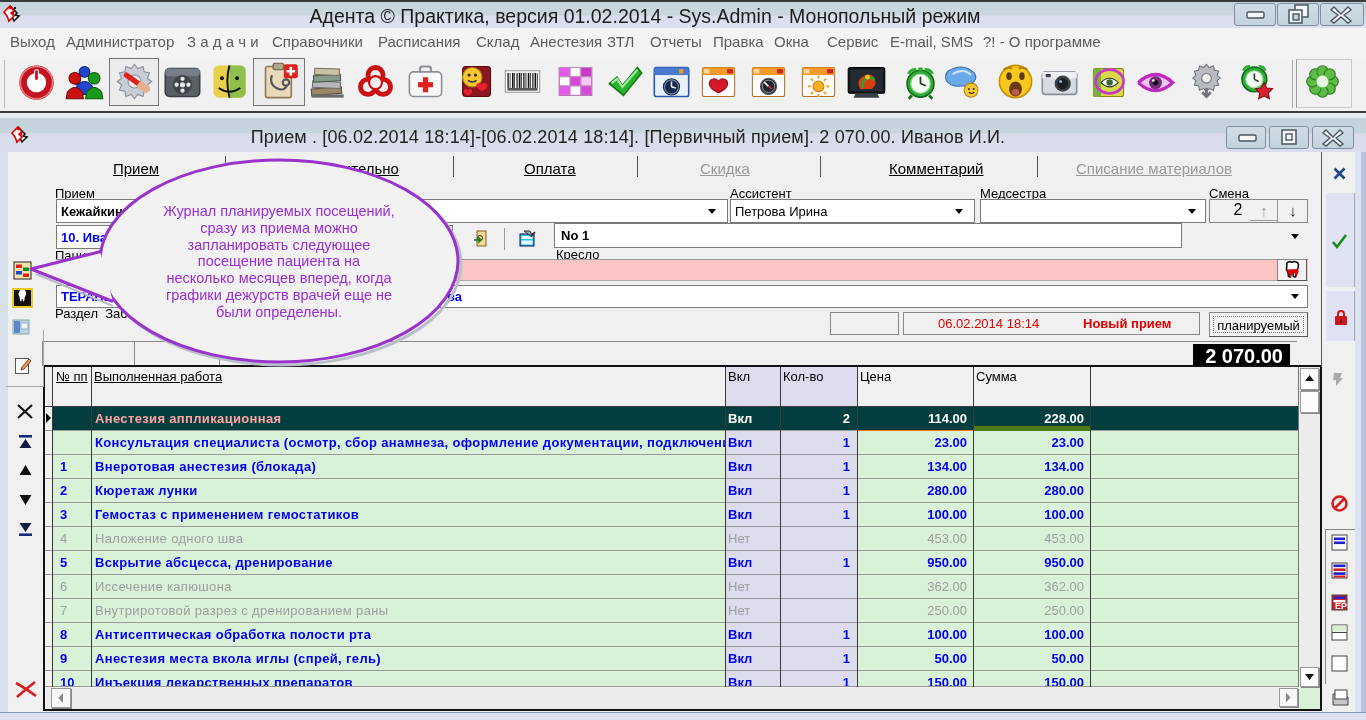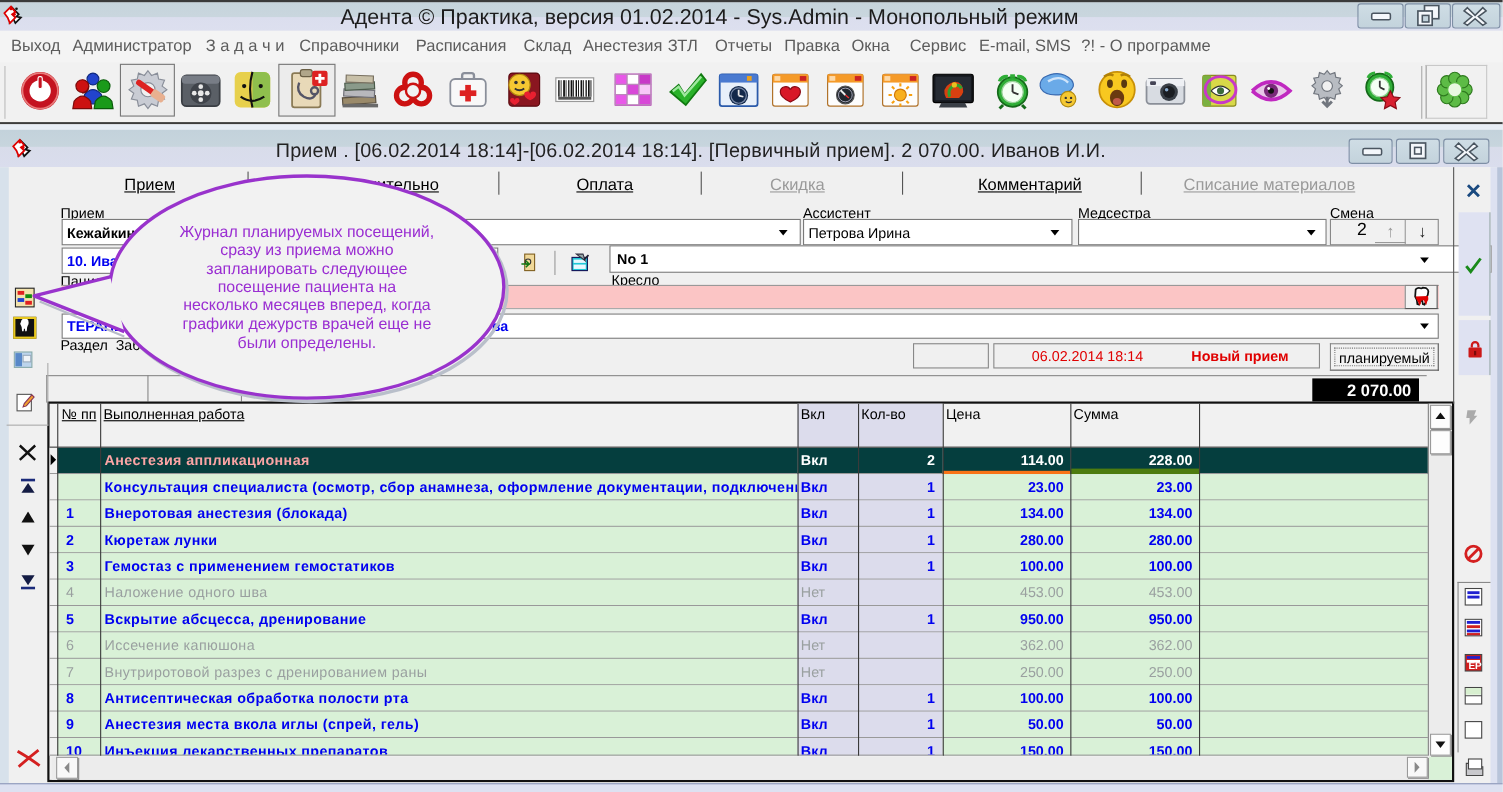--- a/index.html
+++ b/index.html
@@ -358,21 +358,21 @@
     <path d="M2 10 h6 M6 7 l3 3 -3 3" stroke="#117a11" fill="none" stroke-width="1.4"></path>
   </svg>
 <div class="ab" style="left:504px;top:228px;width:1px;height:22px;background:#999"></div>
 <svg class="ab" style="left:518px;top:230px" width="19" height="18" viewBox="0 0 19 18">
     <rect x="2" y="4" width="14" height="12" fill="#20c8d8" stroke="#115"></rect>
     <rect x="3.5" y="6" width="11" height="3" fill="#e8f8ff"></rect>
     <rect x="3.5" y="10.5" width="11" height="4" fill="#e8f8ff"></rect>
     <path d="M6 1 l8 6 -2-6 Z" fill="#9aa" stroke="#334"></path>
     <path d="M13 6 l4-4" stroke="#223" stroke-width="1.6"></path>
   </svg>
-<div class="combo" style="left:554px;top:223px;width:802px;height:25px">
+<div class="combo" style="left:554px;top:223px;width:628px;height:25px">
     <b style="position:absolute;left:6px;top:4px">No 1</b>
   </div>
 <div class="car" style="left:1291px;top:234px"></div>
 <div class="lbl" style="left:556px;top:247px">Кресло</div>
 <div class="lbl" style="left:55px;top:248px">Пациент</div>
 <div class="ab" style="left:56px;top:259px;width:1252px;height:22px;background:#fbc5c5;border-top:1px solid #999;border-bottom:1px solid #aaa"></div>
 <div class="ab" style="left:1277px;top:259px;width:30px;height:22px;background:#f2f2f2;border:1px solid #888;border-bottom-color:#555;border-right-color:#555"><svg width="28" height="20" viewBox="0 0 28 20">
       <path d="M9 3 q2-2 4.5-1 q1 .5 2-.5 l3 .5 q2 1 2 3 l-.5 3 -1 2 -.5 4 -1.5 3 -1.5-.5 -.5-3 h-2 l-1 3.5 -1.5-.5 -.5-4 -1.5-3 Z" fill="#fff" stroke="#111" stroke-width="1.6"></path>
       <path d="M8.7 9.5 l11.5-.5 .3 3 -1.2 2.5 -.8 3 -1.3-2.5 -.7-2 -2.5.5 -.5 3 -1.3 1 -1-3 -1.5-2.5 Z" fill="#e00000"></path>
     </svg></div>
@@ -386,36 +386,36 @@
 <div class="ab" style="left:903px;top:312px;width:297px;height:23px;background:#f0f0f0;border:1px solid #888"></div>
 <div class="lbl" style="left:938px;top:316px;color:#e00000">06.02.2014 18:14</div>
 <div class="lbl" style="left:1083px;top:316px;color:#e00000;font-weight:bold">Новый прием</div>
 <div class="ab" style="left:1209px;top:312px;width:99px;height:25px;background:#f2f2f2;border:1px solid #888;border-bottom-color:#555;border-right-color:#555">
     <div style="position:absolute;left:3px;top:3px;right:3px;bottom:3px;border:1px dotted #777;text-align:center;line-height:17px">планируемый</div>
   </div>
 <div class="ab" style="left:42px;top:341px;width:1255px;height:1px;background:#888"></div>
 <div class="ab" style="left:42px;top:341px;width:1px;height:25px;background:#888"></div>
 <div class="ab" style="left:134px;top:341px;width:1px;height:25px;background:#888"></div>
 <div class="ab" style="left:219px;top:341px;width:1px;height:25px;background:#888"></div>
-<div class="ab" style="left:1193px;top:344px;width:97px;height:24px;background:#000;color:#fff;font-weight:bold;font-size:15px;text-align:right;line-height:24px;padding-right:7px">2 070.00</div>
+<div class="ab" style="left:1193px;top:344px;width:97px;height:24px;background:#000;color:#fff;font-weight:bold;font-size:20px;text-align:right;line-height:24px;padding-right:7px">2 070.00</div>
 <div class="ab" style="left:43px;top:365px;width:1279px;height:346px;border:2px solid #111;background:#f1f1f1"></div>
 <div class="ab" style="left:725px;top:367px;width:132px;height:39px;background:#dcdcec"></div>
 <div class="cell" style="left:56px;top:369px;width:40px;text-decoration:underline;line-height:15px">№ пп</div>
 <div class="cell" style="left:94px;top:369px;width:300px;text-decoration:underline;line-height:15px">Выполненная работа</div>
 <div class="cell" style="left:728px;top:369px;width:50px;line-height:15px">Вкл</div>
 <div class="cell" style="left:783px;top:369px;width:70px;line-height:15px">Кол-во</div>
 <div class="cell" style="left:860px;top:369px;width:80px;line-height:15px">Цена</div>
 <div class="cell" style="left:976px;top:369px;width:80px;line-height:15px">Сумма</div>
 <div class="ab" style="left:45px;top:407px;width:7px;height:24px;background:#f1f1f1;border-bottom:1px solid #999"></div>
 <div class="ab" style="left:46px;top:413px;width:0;height:0;border-top:5px solid transparent;border-bottom:5px solid transparent;border-left:5px solid #000"></div>
 <div class="cell" style="left:52px;top:407px;width:39px;height:24px;background:#053e3e;border-bottom:1px solid #999;color:#fff;font-weight:bold;padding-left:8px"></div>
 <div class="cell ls" style="left:91px;top:407px;width:634px;height:24px;background:#053e3e;border-bottom:1px solid #999;color:#fca5a5;font-weight:bold;padding-left:4px">Анестезия аппликационная</div>
 <div class="cell" style="left:725px;top:407px;width:55px;height:24px;background:#053e3e;border-bottom:1px solid #999;color:#fff;font-weight:bold;padding-left:3px">Вкл</div>
 <div class="cell" style="left:780px;top:407px;width:77px;height:24px;background:#053e3e;border-bottom:1px solid #999;color:#fff;font-weight:bold;text-align:right;padding-right:7px">2</div>
-<div class="cell" style="left:857px;top:407px;width:116px;height:24px;background:#053e3e;border-bottom:3px solid #f97316;color:#fff;font-weight:bold;text-align:right;padding-right:6px">114.00</div>
+<div class="cell" style="left:857px;top:407px;width:116px;height:24px;background:#053e3e;border-bottom:1px solid #f97316;color:#fff;font-weight:bold;text-align:right;padding-right:6px">114.00</div>
 <div class="cell" style="left:973px;top:407px;width:117px;height:24px;background:#053e3e;border-bottom:5px solid #4d7c0f;color:#fff;font-weight:bold;text-align:right;padding-right:6px">228.00</div>
 <div class="cell" style="left:1090px;top:407px;width:208px;height:24px;background:#053e3e;border-bottom:1px solid #999"></div>
 <div class="ab" style="left:45px;top:431px;width:7px;height:24px;background:#f1f1f1;border-bottom:1px solid #999"></div>
 <div class="cell" style="left:52px;top:431px;width:39px;height:24px;background:#d9f1d7;border-bottom:1px solid #999;color:#0000f0;font-weight:bold;padding-left:8px"></div>
 <div class="cell ls" style="left:91px;top:431px;width:634px;height:24px;background:#d9f1d7;border-bottom:1px solid #999;color:#0000f0;font-weight:bold;padding-left:4px">Консультация специалиста (осмотр, сбор анамнеза, оформление документации, подключение</div>
 <div class="cell" style="left:725px;top:431px;width:55px;height:24px;background:#dcdcec;border-bottom:1px solid #999;color:#0000f0;font-weight:bold;padding-left:3px">Вкл</div>
 <div class="cell" style="left:780px;top:431px;width:77px;height:24px;background:#dcdcec;border-bottom:1px solid #999;color:#0000f0;font-weight:bold;text-align:right;padding-right:7px">1</div>
 <div class="cell" style="left:857px;top:431px;width:116px;height:24px;background:#d9f1d7;border-bottom:1px solid #999;color:#0000f0;font-weight:bold;text-align:right;padding-right:6px">23.00</div>
 <div class="cell" style="left:973px;top:431px;width:117px;height:24px;background:#d9f1d7;border-bottom:1px solid #999;color:#0000f0;font-weight:bold;text-align:right;padding-right:6px">23.00</div>
 <div class="cell" style="left:1090px;top:431px;width:208px;height:24px;background:#d9f1d7;border-bottom:1px solid #999"></div>

